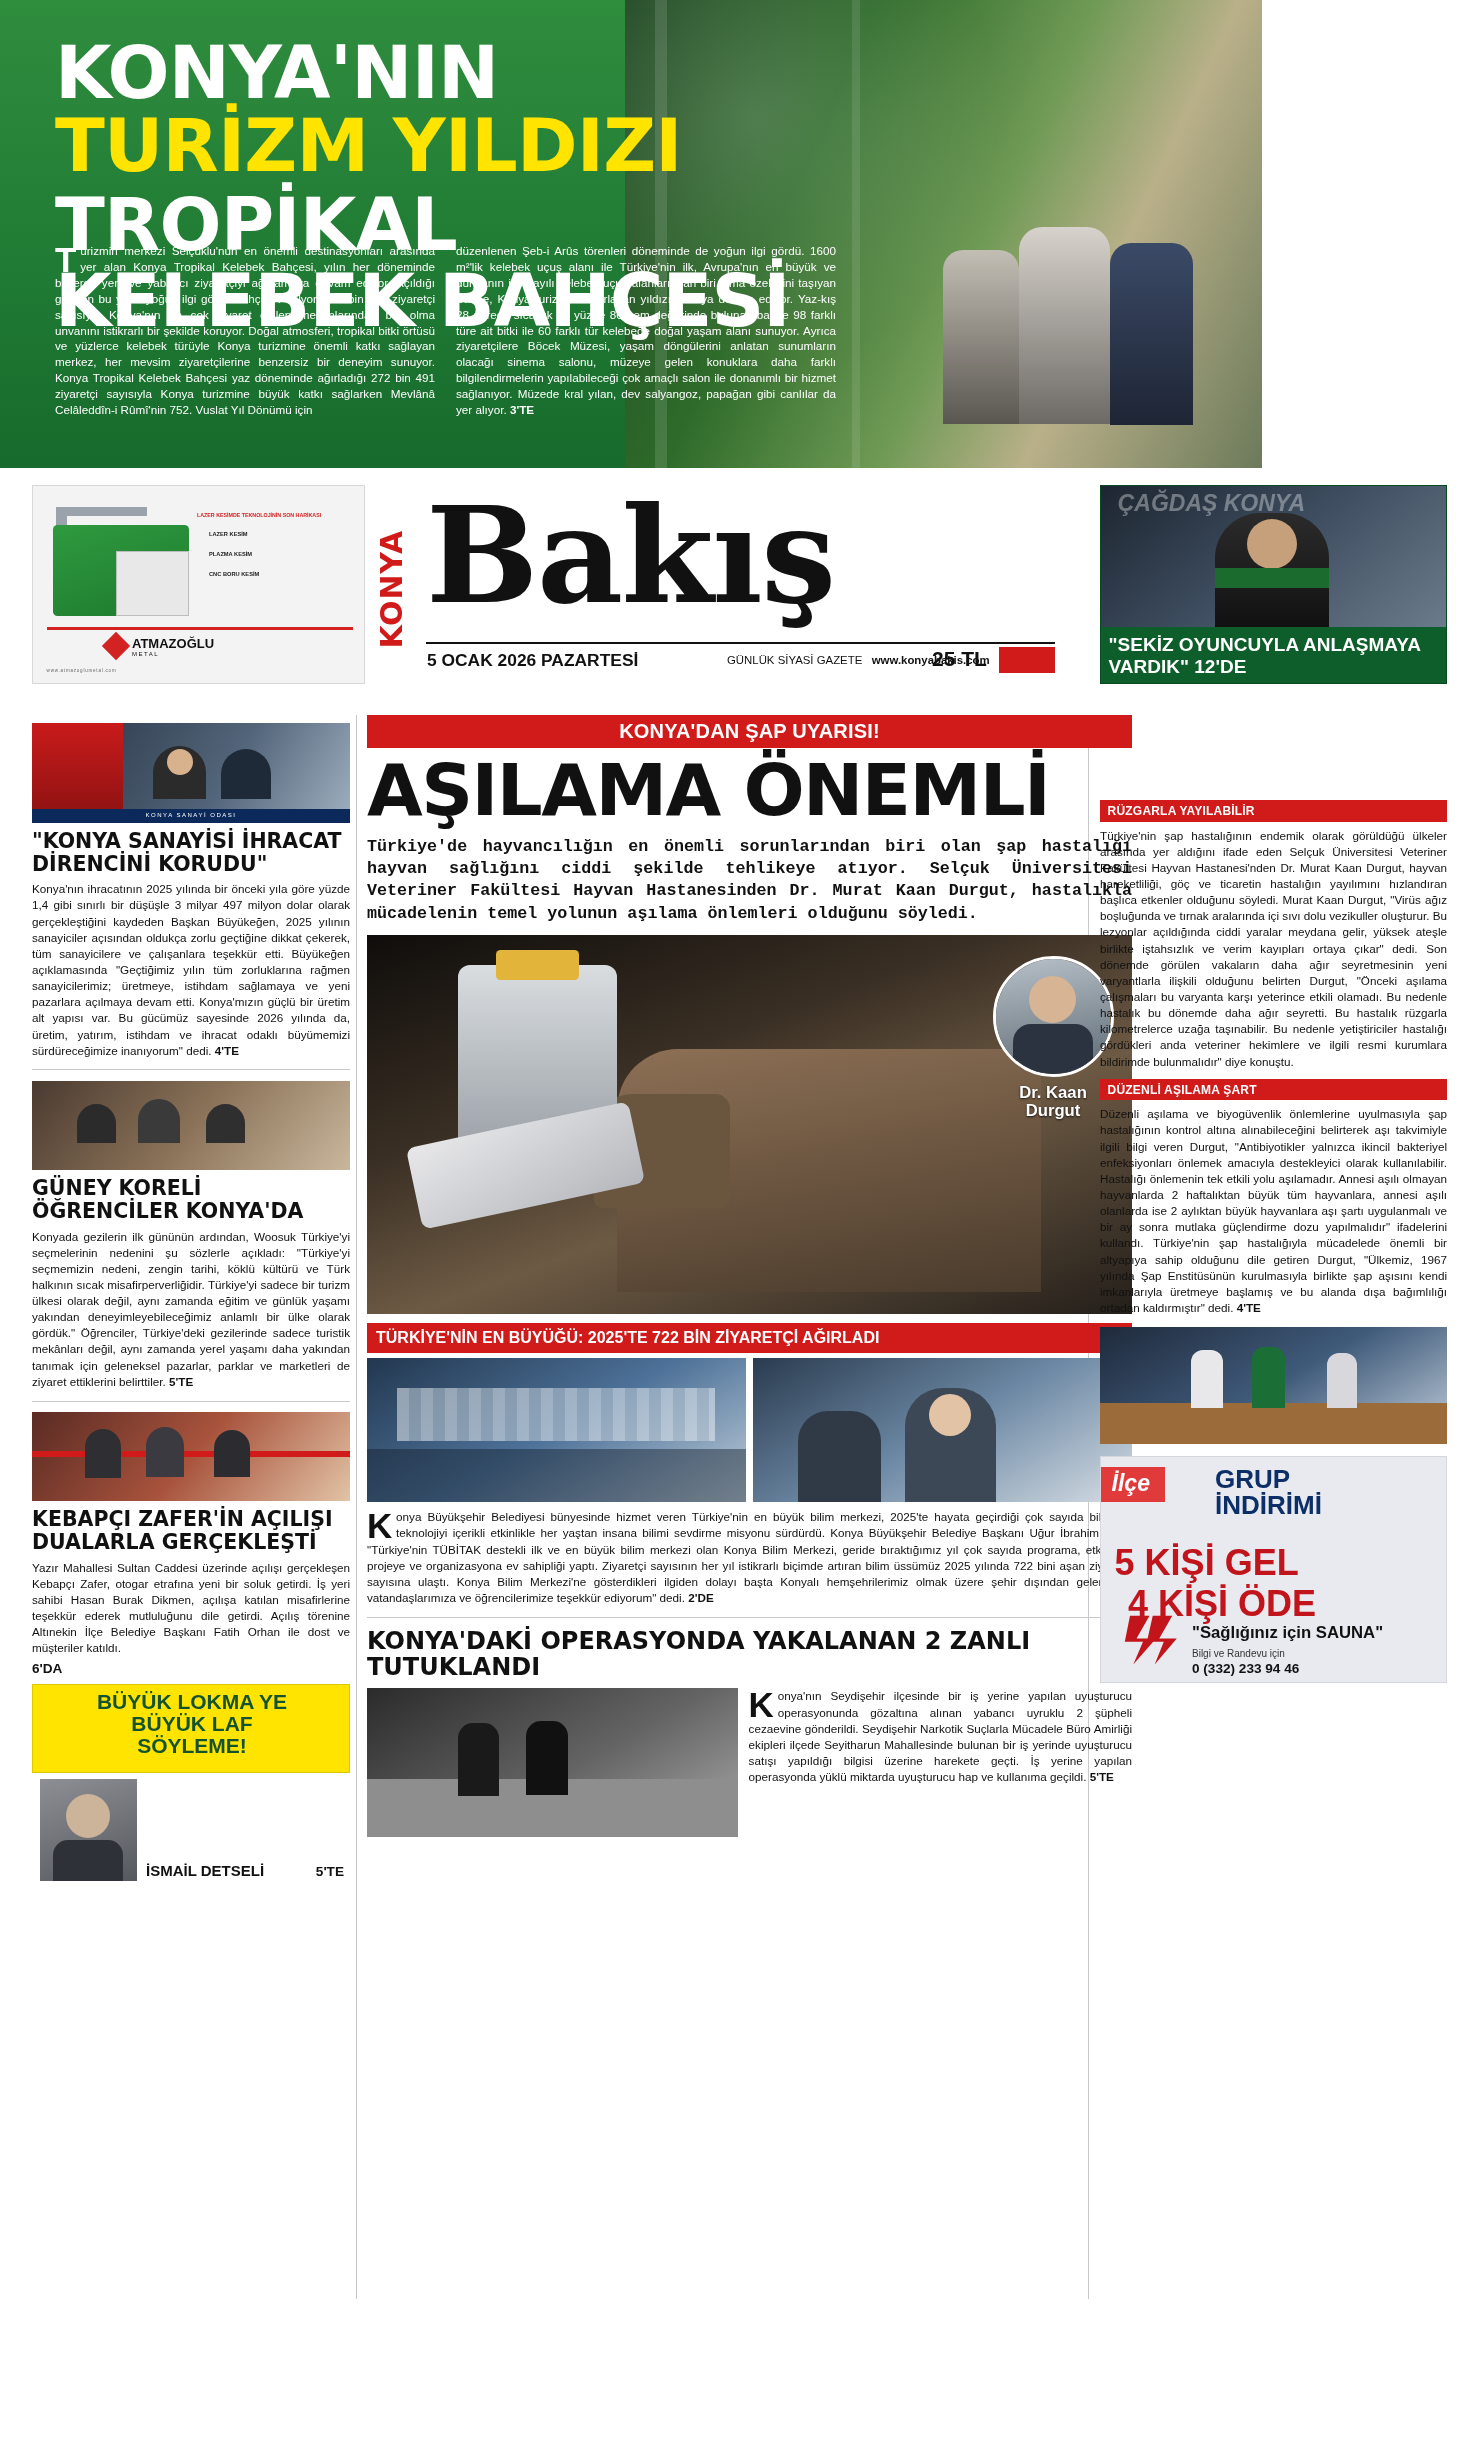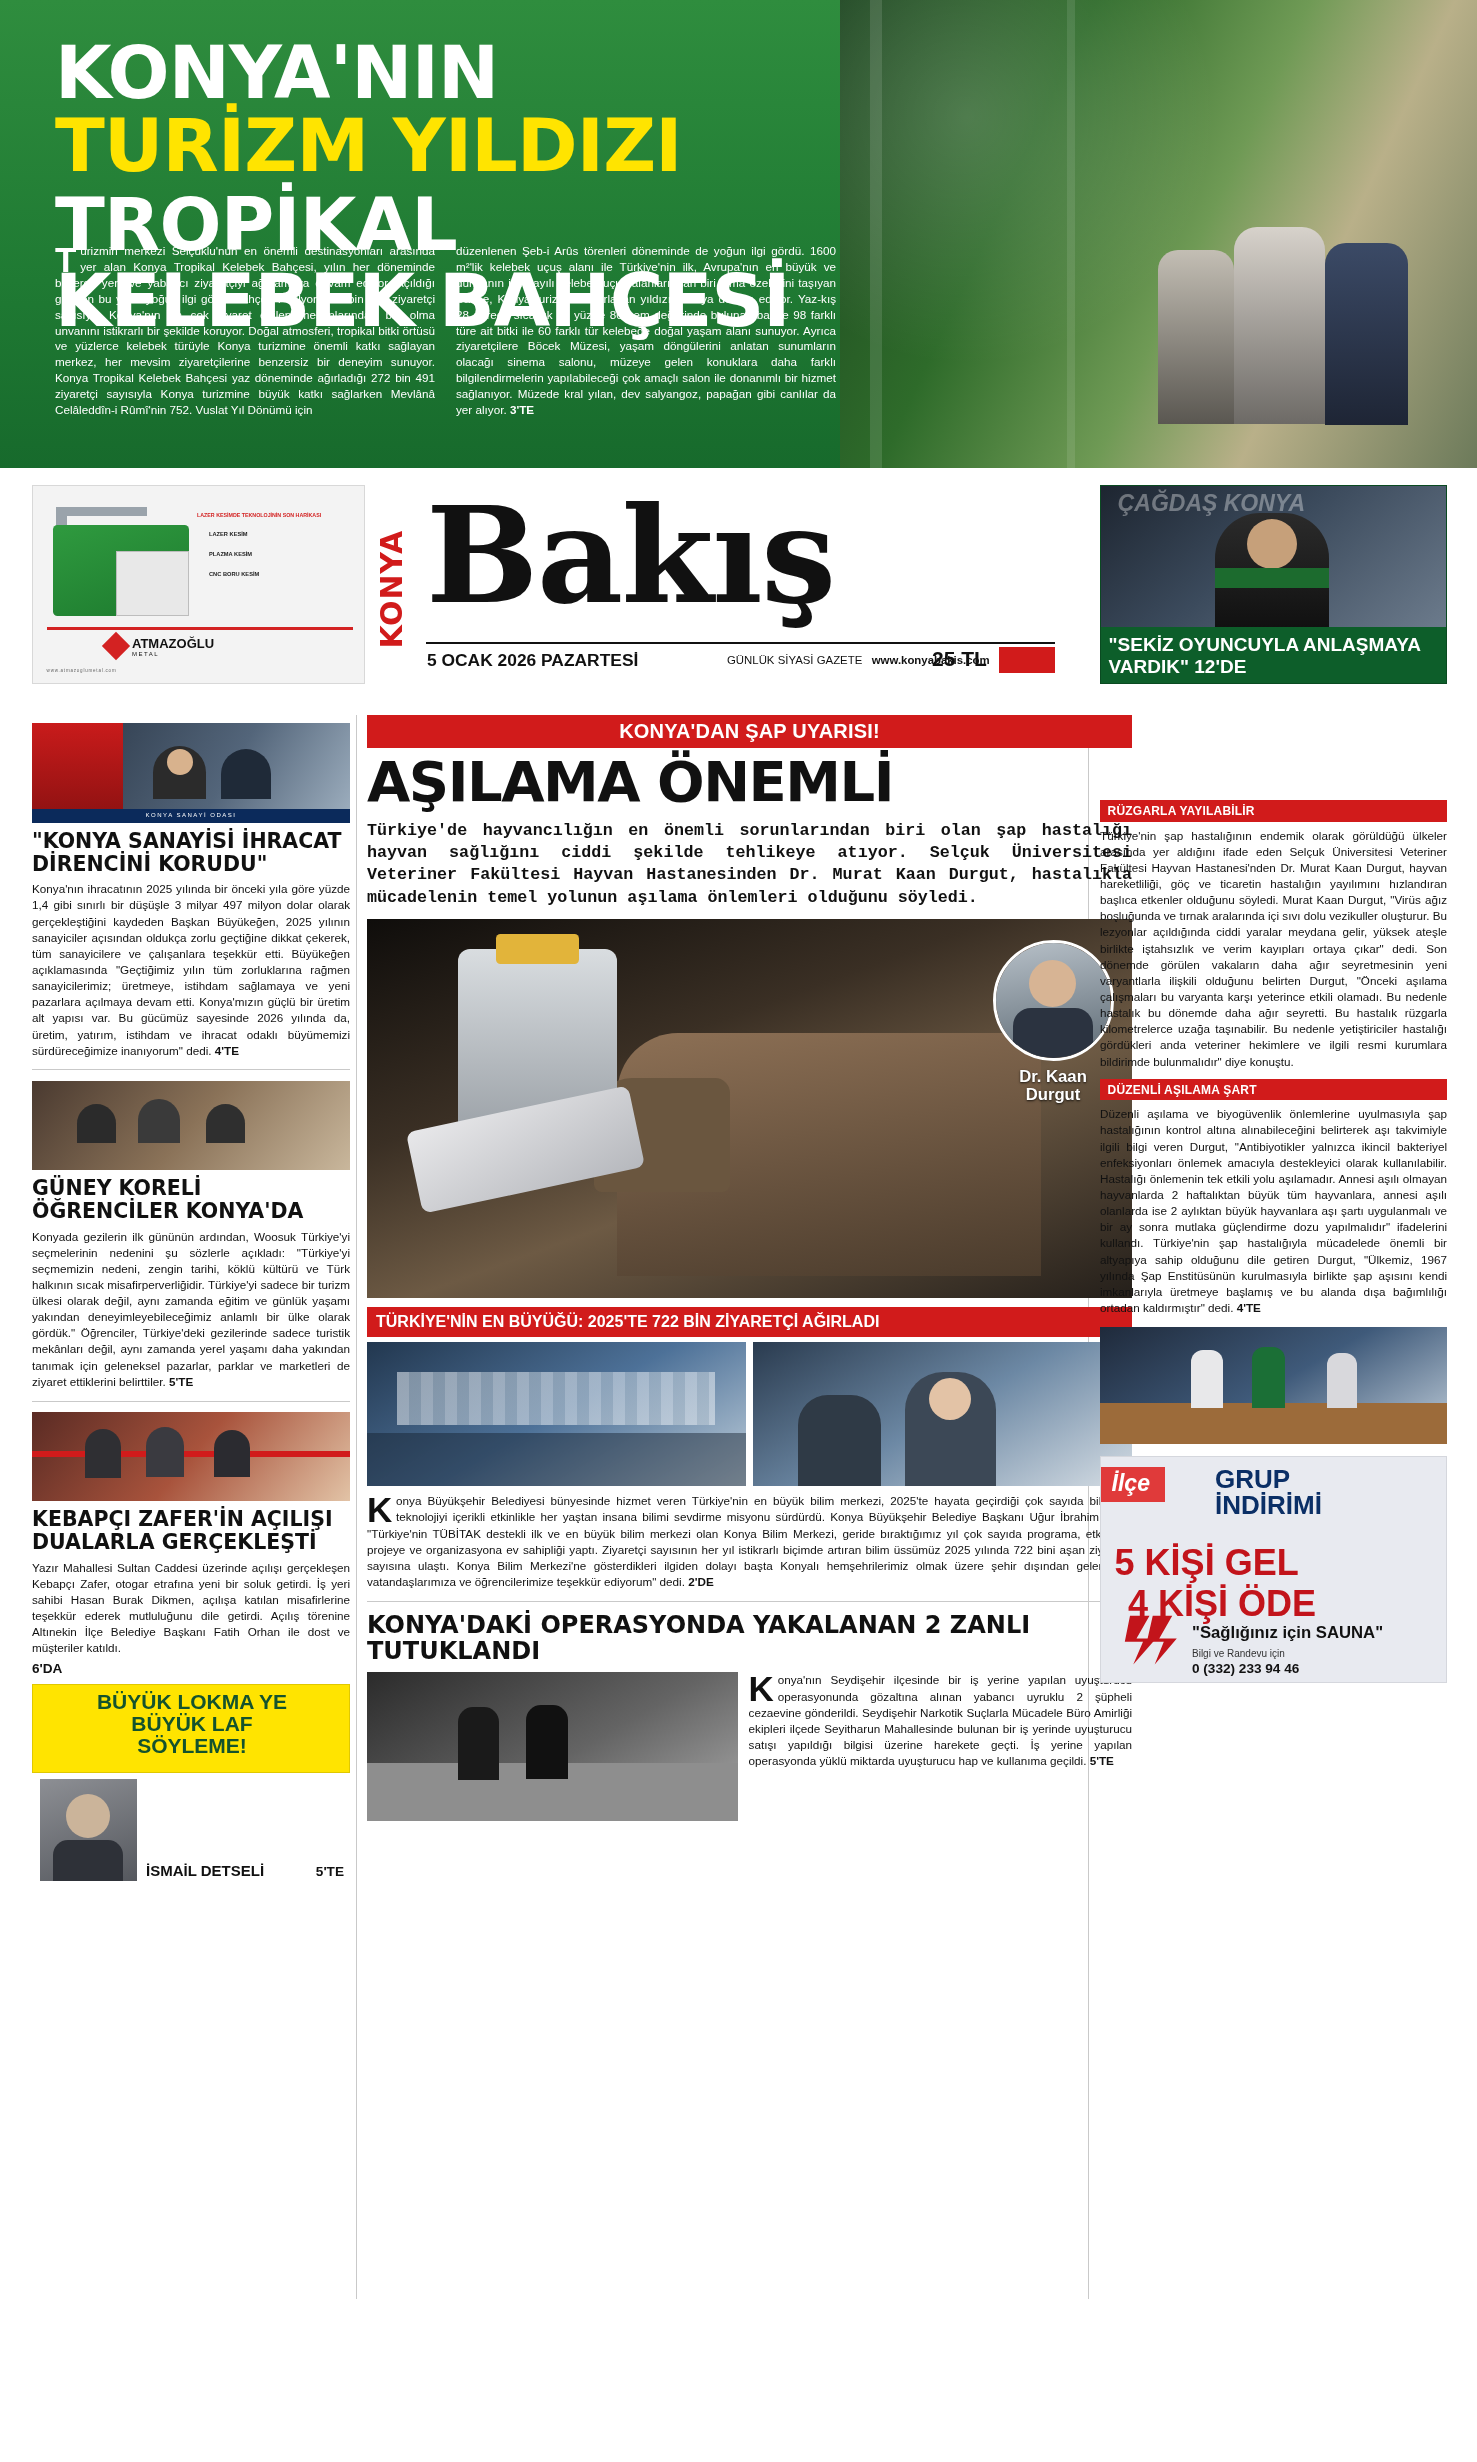--- a/index.html
+++ b/index.html
@@ -9,21 +9,21 @@
     background:#ffffff;
     font-family:"Liberation Sans", sans-serif;
     color:#111;
     position:relative;
     overflow:hidden;
   }
   .page { position:relative; width:1477px; height:2462px; background:#fff; }
 
   
   .topbanner {
-    position:absolute; left:0; top:0; width:1477px; height:468px;
+    position:absolute; left:0; top:0; width:1262px; height:468px;
     background:linear-gradient(180deg,#2f8d3e 0%,#1f7a33 60%,#176a2c 100%);
   }
   .topbanner .photo {
     position:absolute; right:0; top:0; width:637px; height:468px;
     overflow:hidden;
   }
   .head-title {
     position:absolute; left:55px; top:36px; width:781px;
   }
   .head-l1 { font-size:73px; font-weight:bold; letter-spacing:-0.8px; line-height:1.0; font-family:"DejaVu Sans", sans-serif; }
@@ -98,21 +98,21 @@
 
   .divider-v { position:absolute; width:0.8px; background:#c9c9c9; }
 
   .photo-box { background:#2b2b2b; overflow:hidden; position:relative; }
 
   .kicker-red {
     background:#d11b1b; color:#fff; font-weight:bold; text-align:center;
     font-size:20px; padding:5.3px 0 4.5px; letter-spacing:0.2px;
   }
   .bigtitle {
-    font-size:56px; font-weight:bold; line-height:1.0; letter-spacing:-1.5px;
+    font-size:72px; font-weight:bold; line-height:1.0; letter-spacing:-1.5px;
     font-family:"DejaVu Sans", sans-serif; color:#111; margin-top:6px;
   }
   .lede { font-size:16.7px; line-height:1.32; margin-top:10.6px; font-weight:bold; color:#111; text-align:justify;font-family:Liberation Mono, monospace; }
 
   .sec-title {
     font-size:20.5px; font-weight:bold; line-height:1.1; color:#111; margin-top:7.6px;
     font-family:"DejaVu Sans", sans-serif;
   }
   .body-t { font-size:11.7px; line-height:1.38; text-align:justify; color:#111; margin-top:6px; }
   .body-t.dropcap::first-letter {

